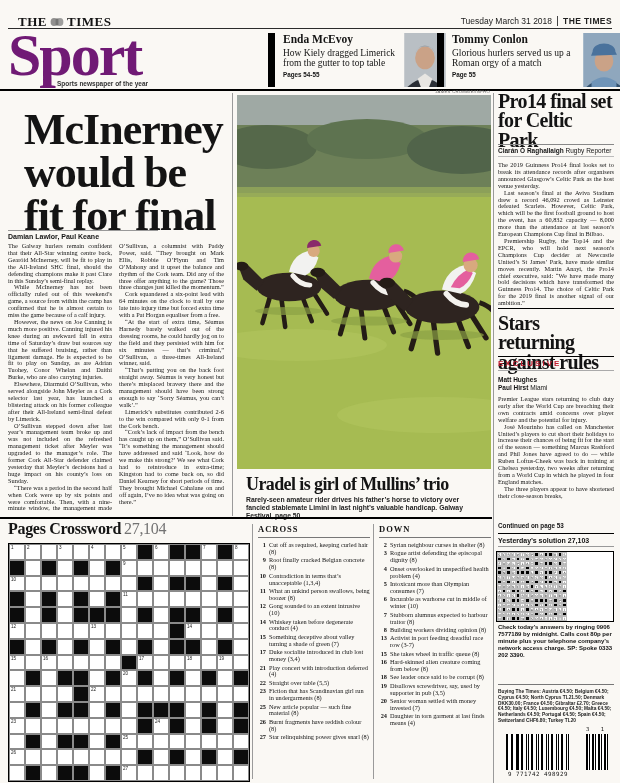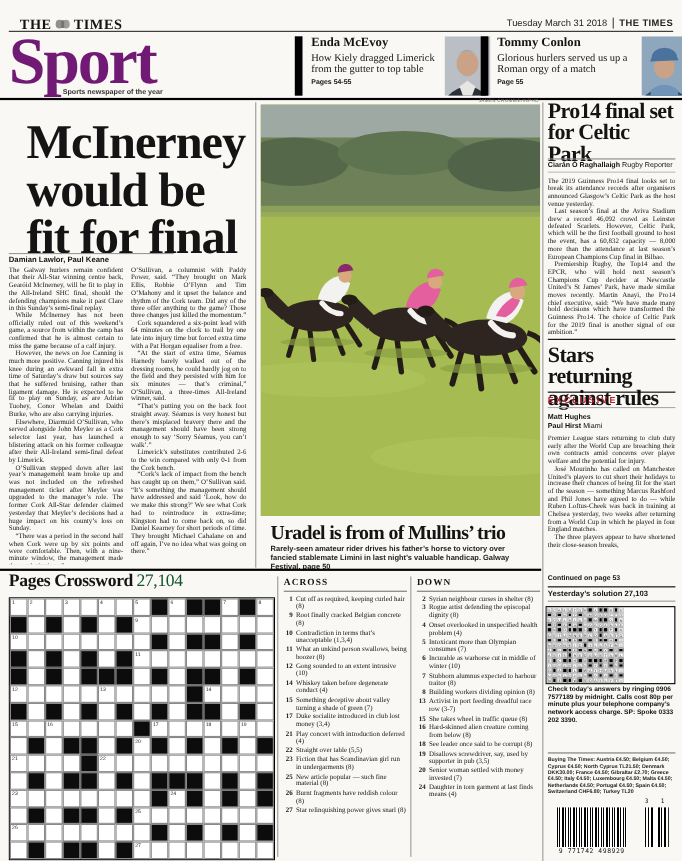--- a/index.html
+++ b/index.html
@@ -48,21 +48,21 @@
   .photo-credit{left:237px;top:89px;width:253px;text-align:right;font-size:4.2px;color:#666;
                 font-family:"Liberation Sans",sans-serif;letter-spacing:.3px}
   .photo{left:237px;top:95px;width:254px;height:374px;background:#9eb350;overflow:hidden}
   .cap-head{left:246px;top:474px;width:242px;font-size:18px;font-weight:bold;letter-spacing:-.6px}
   .cap-sub{left:246px;top:496px;width:238px;font-size:6.8px;line-height:8px;font-weight:bold;
            color:#222;font-family:"Liberation Sans",sans-serif}
 
   
   .xw-rule{left:0;width:492px;top:517px;border-top:2px solid #000}
   .xw-title{left:8px;top:520px;font-size:16px;font-weight:bold;letter-spacing:-.3px}
-  .xw-title .num{font-weight:normal;color:#14532d;padding-left:3px}
+  .xw-title .num{font-weight:normal;color:#737373;padding-left:3px}
   .xw{left:8px;top:543px;display:grid;grid-template-columns:repeat(15,16px);
       grid-template-rows:repeat(15,15.8px);border:1.5px solid #000;background:#fff}
   .xw .c{border:.5px solid #8a8a8a;position:relative;background:#fff}
   .xw .c.blk{background:#0c0c0c}
   .xw .cnum{position:absolute;top:0;left:1px;font-size:4.6px;font-family:"Liberation Sans",sans-serif;color:#222}
   .cluecol{top:524px;width:112px}
   .clue-head{font-size:8.5px;font-weight:bold;letter-spacing:1px;border-bottom:1px solid #777;
              padding-bottom:3px;margin-bottom:4px}
   .clue{position:relative;padding-left:11px;font-size:6.3px;line-height:6.9px;margin-bottom:1.5px}
   .clue b{position:absolute;left:0;top:0;width:8px;text-align:right}
@@ -231,21 +231,21 @@
         <path d="M0,-8 q2,-9 10,-11 l5.5,3.5 q-2,7 -7,9.5 z" fill="#f2f2f0"></path>
         <path d="M4,-9 q3,-6 8,-8 l2,1.5 q-2,5 -6,7 z" fill="#e45f9e"></path>
         <circle cx="13" cy="-19" r="3.2" fill="#d8a97e"></circle>
         <path d="M9.5,-20.5 a3.8,3.8 0 0 1 7.5,-1.2 z" fill="#e45f9e"></path>
       </g>
       <ellipse cx="52" cy="216" rx="34" ry="4" fill="#8ba144" opacity=".7"></ellipse>
       <ellipse cx="132" cy="226" rx="38" ry="4.5" fill="#8ba144" opacity=".7"></ellipse>
       <ellipse cx="205" cy="240" rx="42" ry="5" fill="#8ba144" opacity=".7"></ellipse>
     </svg>
   </div>
-  <div class="abs cap-head">Uradel is from of Mullins’ trio</div>
+  <div class="abs cap-head">Uradel is girl of Mullins’ trio</div>
   <div class="abs cap-sub">Rarely-seen amateur rider drives his father’s horse to victory over fancied stablemate Limini in last night’s valuable handicap. Galway Festival, page 50</div>
 
   <div class="abs xw-rule"></div>
   <div class="abs xw-title">
     <span>Pages Crossword</span><span class="num">27,104</span>
   </div>
   <div class="abs xw" id="xwGrid">
       <div class="c">
         <span class="cnum">1</span>
       </div>

